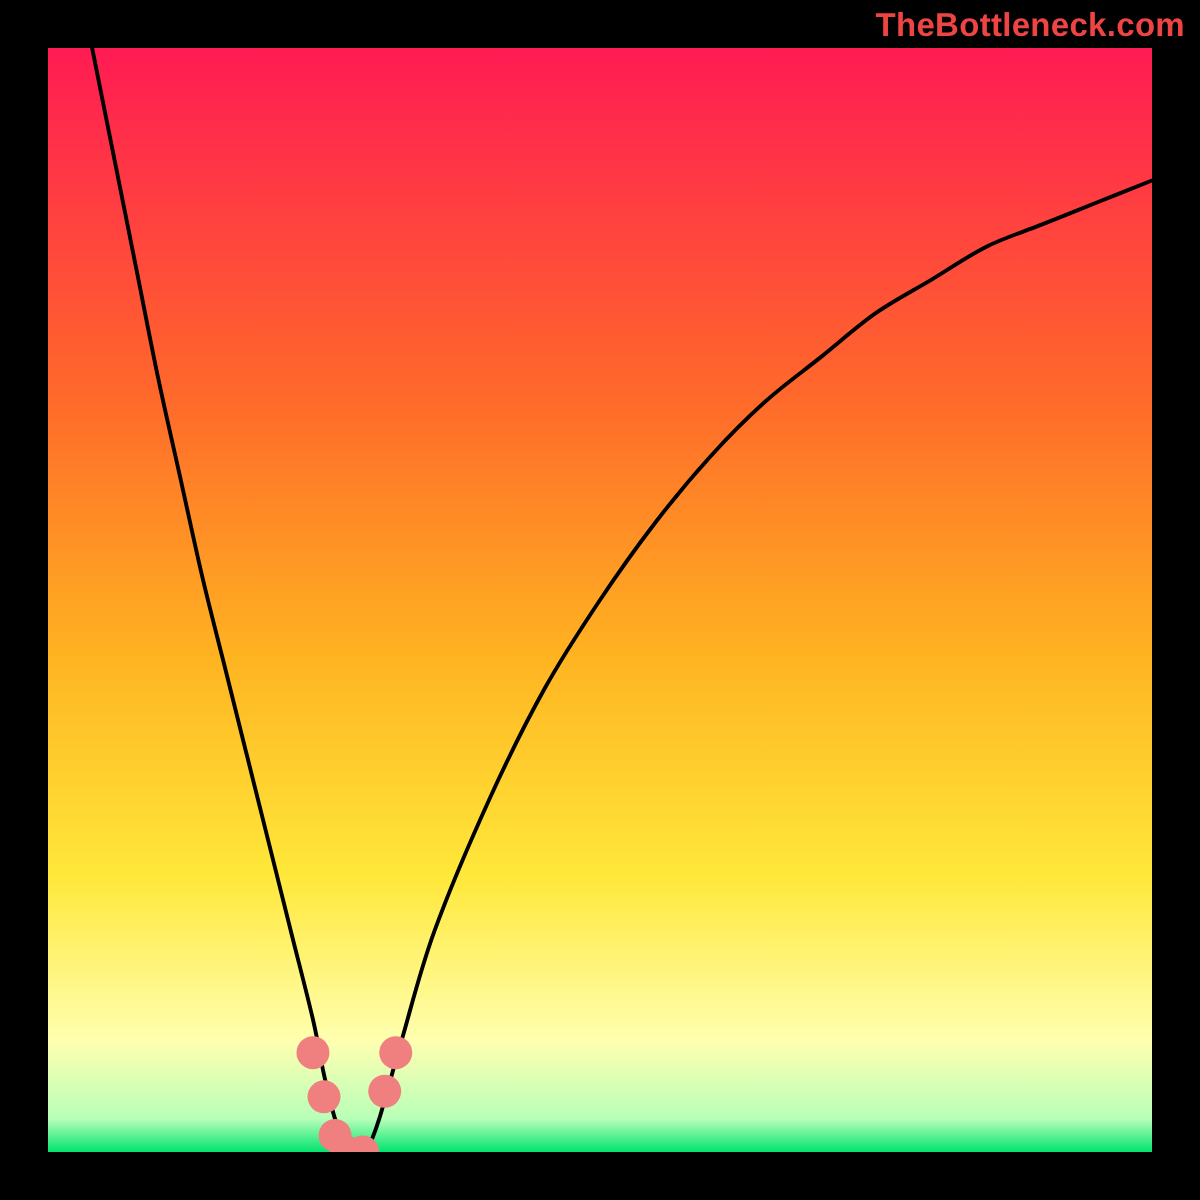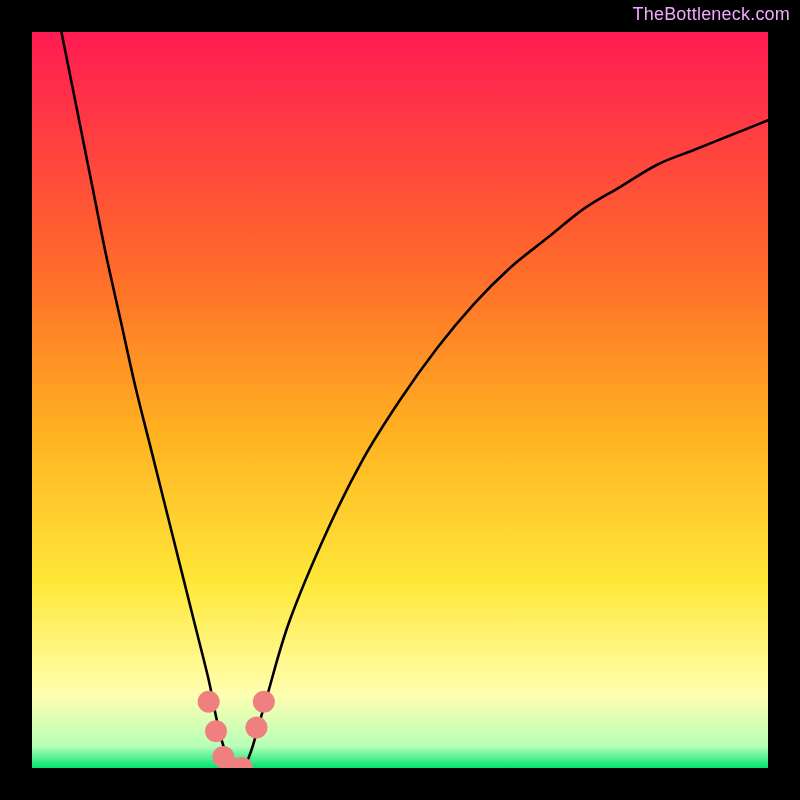--- a/index.html
+++ b/index.html
@@ -23,23 +23,23 @@
     position: absolute;
     left: 32px;
     top: 32px;
     width: 736px;
     height: 736px;
   }
   .watermark {
     position: absolute;
     top: 4px;
     right: 10px;
-    color: #f0abfc;
-    font-size: 18px;
-    font-weight: 400;
+    color: #ef4444;
+    font-size: 22px;
+    font-weight: 700;
     letter-spacing: 0.2px;
     user-select: none;
   }
 </style>
 </head>
 <body>
 
 <div class="frame">
 
   <div class="watermark">TheBottleneck.com</div>

